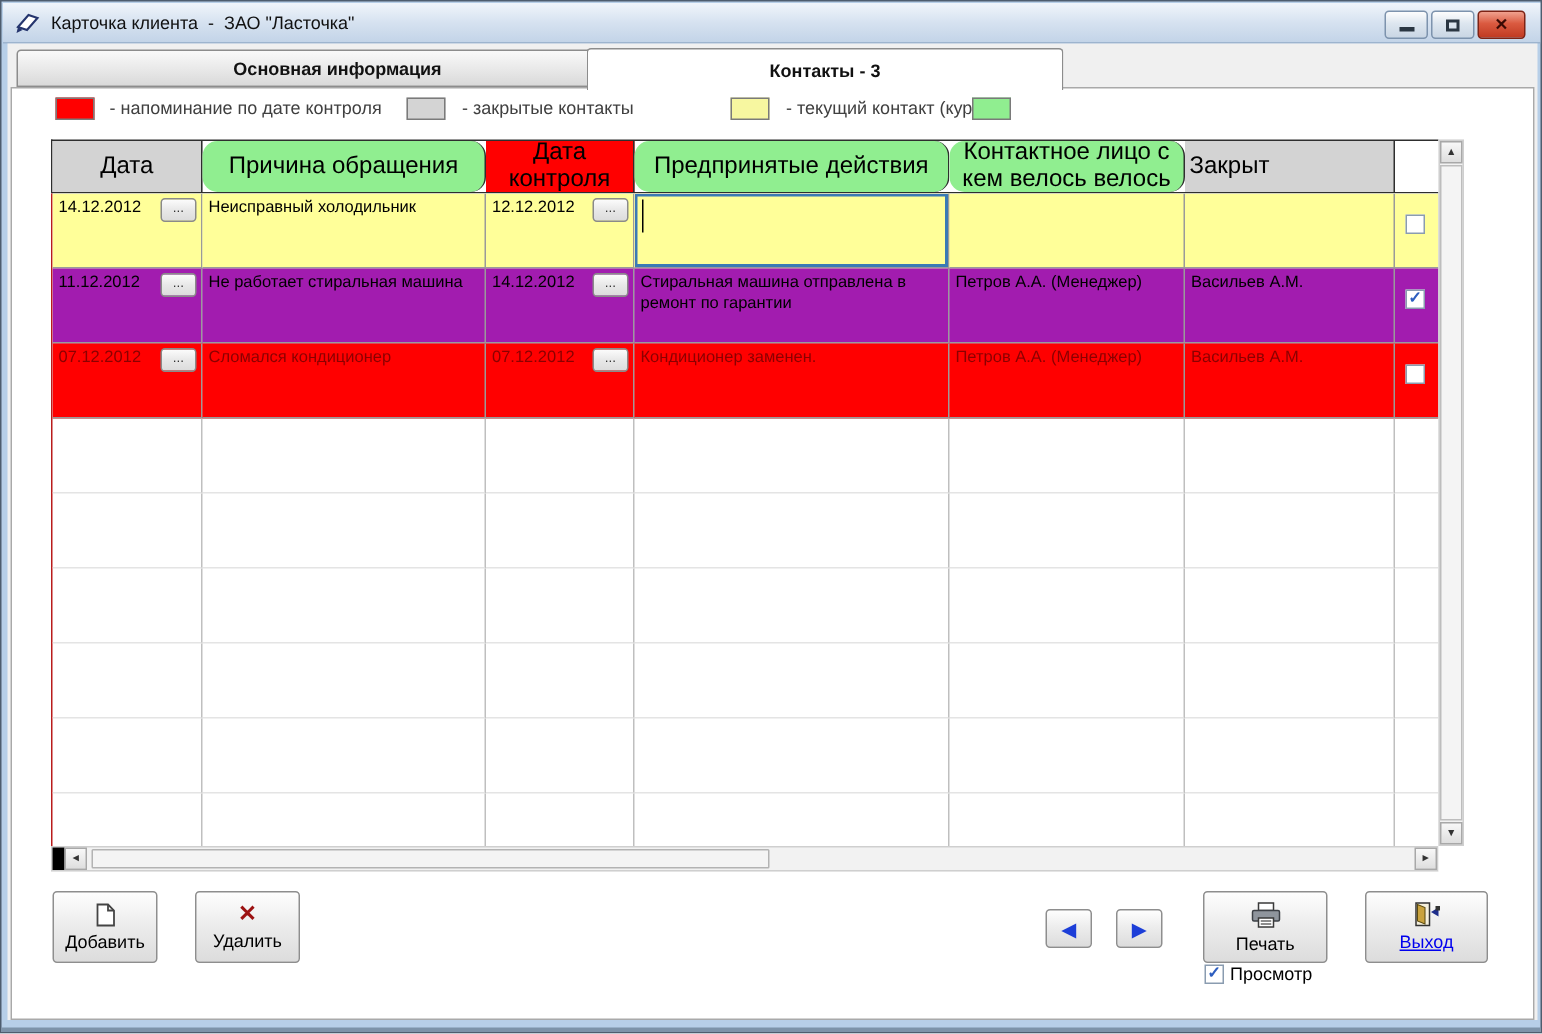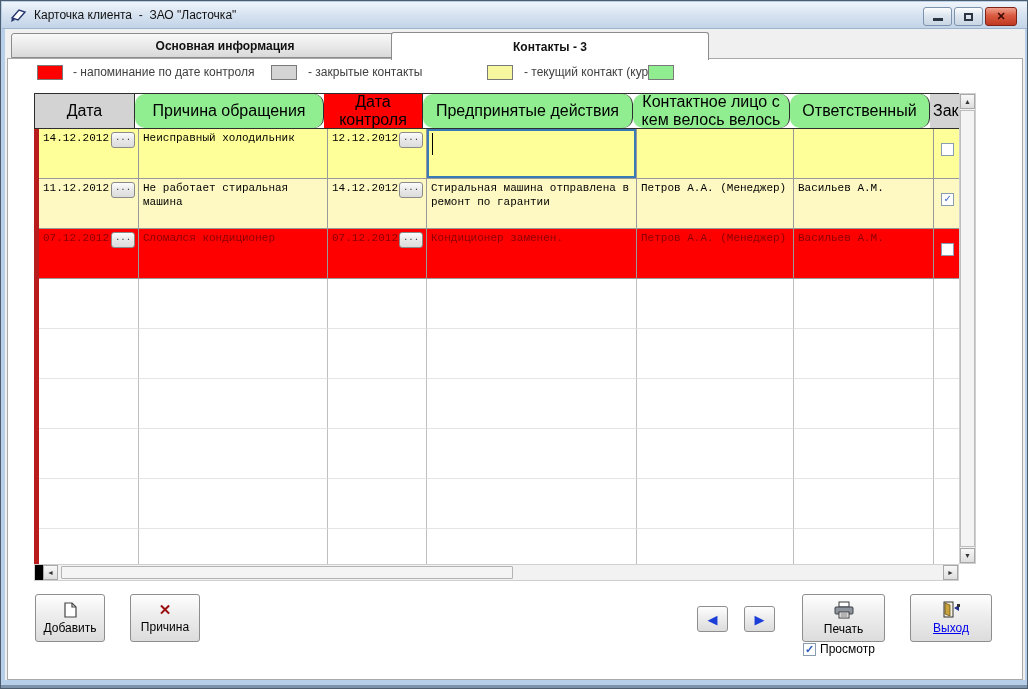--- a/index.html
+++ b/index.html
@@ -62,32 +62,32 @@
     border-right:1px solid #2e2e2e; display:flex; align-items:center; justify-content:center;
     text-align:center; font-size:16px; color:#000; line-height:1.15; overflow:hidden; padding:0 2px;
     white-space:normal;
   }
   .hcell.last { justify-content:flex-start; padding-left:3px; white-space:nowrap; }
   .c-gray  { background:#d3d3d3; }
   .c-green { background:#90ee90;border-radius:10px; }
   .c-red   { background:#ff0000; }
   .gbody {
     position:absolute; left:0; top:36px; width:925px; height:435px;
-    overflow:hidden; border-left:5px solid #b91c1c; background:#fff;font-family:Liberation Mono, monospace;
+    overflow:hidden; border-left:1px solid #b91c1c; background:#fff;
   }
   .trow {
     display:grid; grid-template-columns:100px 189px 99px 210px 157px 140px 30px; height:50px;
   }
   .cell {
     position:relative; border-right:1px solid #9a9a9a; border-bottom:1px solid #9a9a9a;
     font-size:11px; color:#000; padding:2px 4px; line-height:1.3; overflow:hidden;
   }
   .trow.empty .cell { border-right:1px solid #bfbfbf; border-bottom:1px solid #e4e4e4; }
   .row-current  .cell { background:#ffff99; }
-  .row-closed   .cell { background:#fef9c3; }
+  .row-closed   .cell { background:#a21caf; }
   .row-reminder .cell { background:#ff0000; color:#8b0000; }
   .cell.sel { box-shadow:inset 0 0 0 2px #3a7ab5; }
   .caret { position:absolute; left:5px; top:4px; width:1px; height:22px; background:#000; }
   .ellipsis-btn {
     position:absolute; right:3px; top:3px; width:24px; height:16px;
     border:1px solid #8a8a8a; border-radius:3px;
     background:linear-gradient(#fcfcfc,#e8e8e8 50%,#dcdcdc);
     font-size:9px; color:#333; text-align:center; line-height:11px;
   }
   .gcheck {
@@ -171,21 +171,20 @@
   <span class="legend-label" style="left:523px;">- текущий контакт (курсор)</span>
   <div class="legend-box" style="left:647px; background:#90ee90;"></div>
 
   <div class="grid">
     <div class="ghead">
       <div class="hcell c-gray">Дата</div>
       <div class="hcell c-green">Причина обращения</div>
       <div class="hcell c-red">Дата контроля</div>
       <div class="hcell c-green">Предпринятые действия</div>
       <div class="hcell c-green">Контактное лицо с кем велось велось</div>
-      <div class="hcell c-green">Ответственный</div>
       <div class="hcell c-gray last">Закрыт</div>
     </div>
 
     <div class="gbody">
 
       <div class="trow row-current">
         <div class="cell">
           <span>14.12.2012</span>
           <div class="ellipsis-btn">...</div>
         </div>
@@ -314,21 +313,21 @@
   <div class="fbtn btn-add">
     <svg width="13" height="16" viewBox="0 0 13 16">
       <path d="M1,1 L8,1 L12,5 L12,15 L1,15 Z" fill="#ffffff" stroke="#444444" stroke-width="1.2"></path>
       <path d="M8,1 L8,5 L12,5" fill="none" stroke="#444444" stroke-width="1.2"></path>
     </svg>
     <span>Добавить</span>
   </div>
 
   <div class="fbtn btn-del">
     <span class="del-glyph">✕</span>
-    <span>Причина</span>
+    <span>Удалить</span>
   </div>
 
   <div class="fbtn btn-prev">
     <span class="nav-glyph">◀</span>
   </div>
   <div class="fbtn btn-next">
     <span class="nav-glyph">▶</span>
   </div>
 
   <div class="fbtn btn-print">

